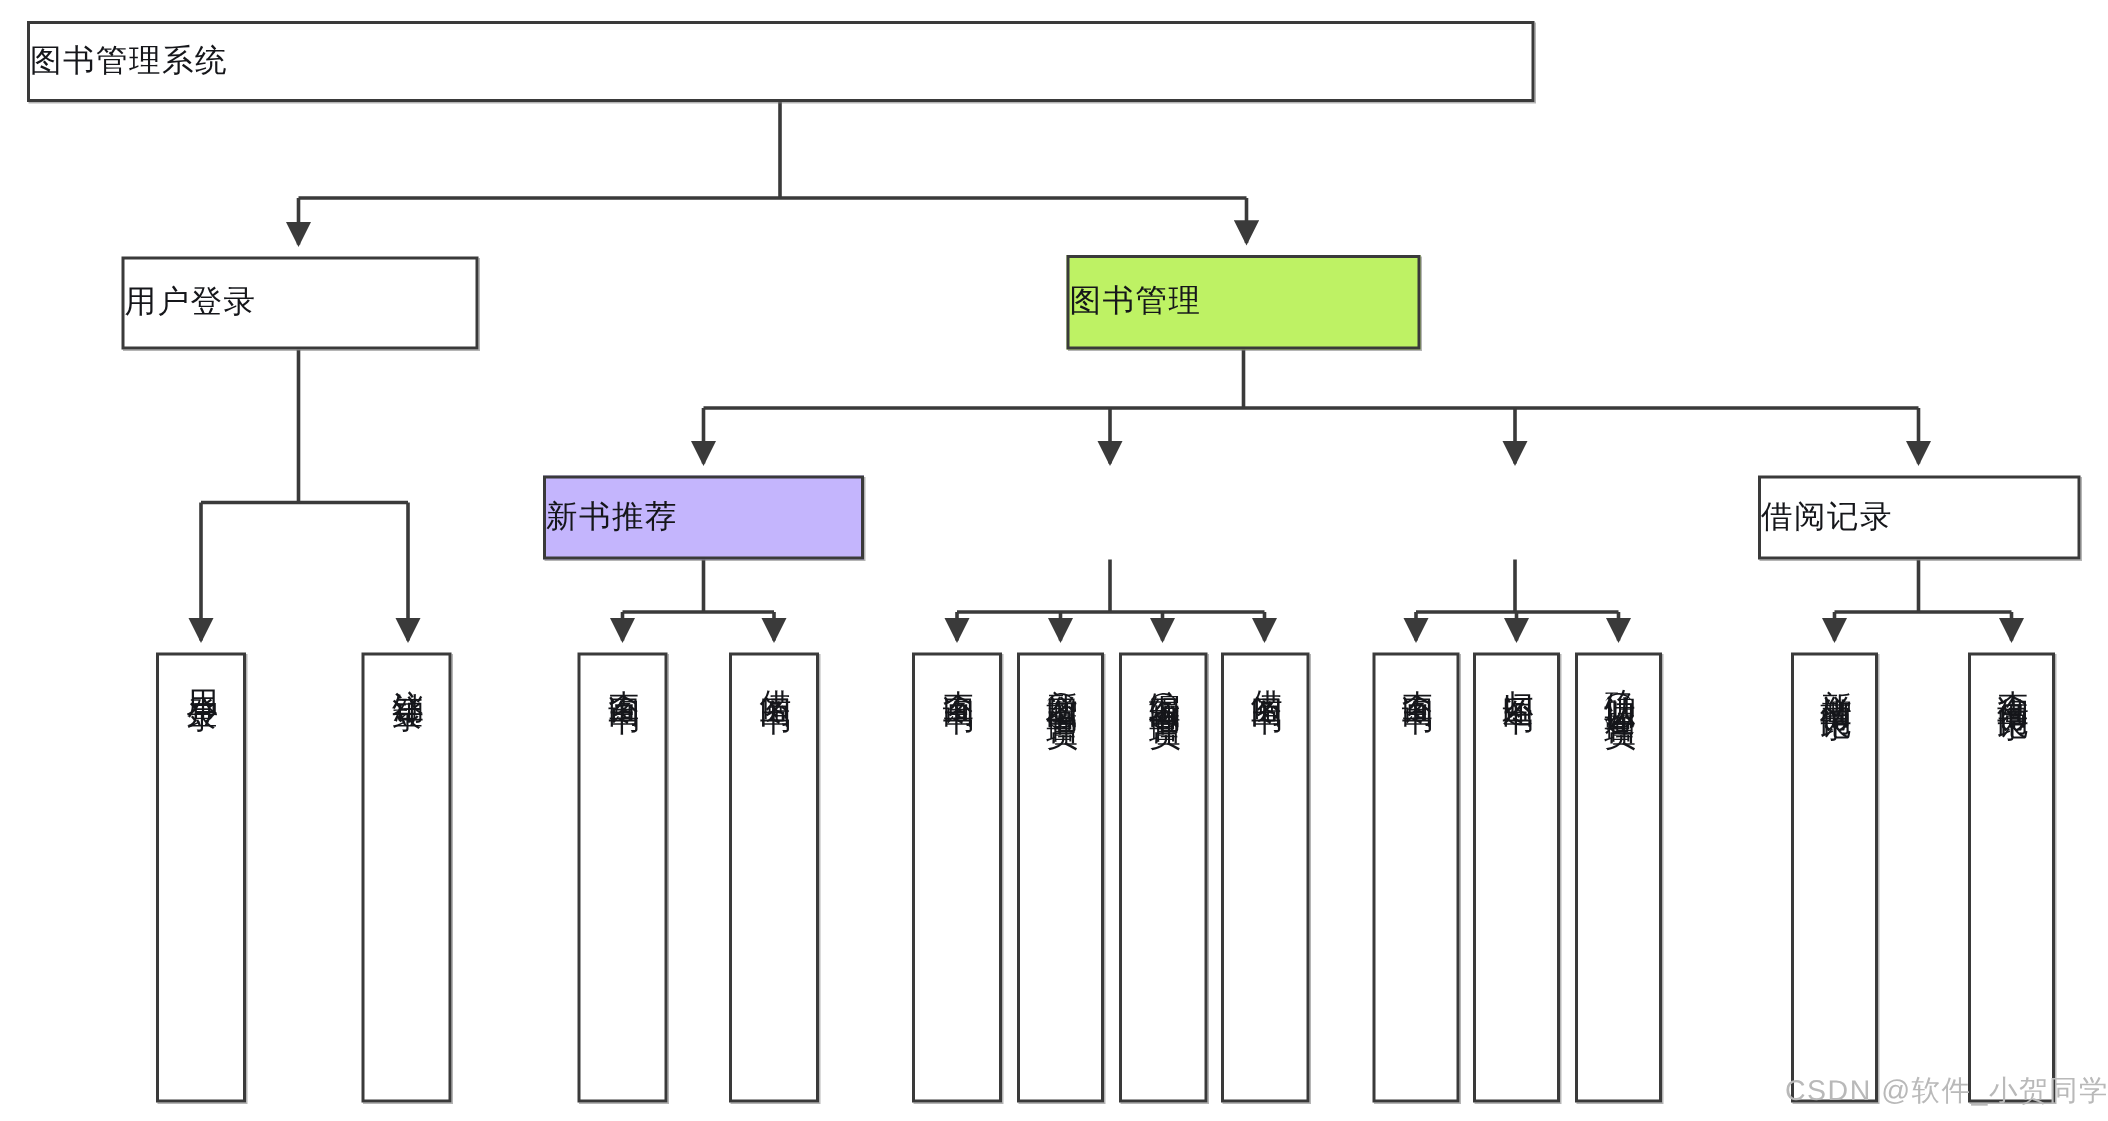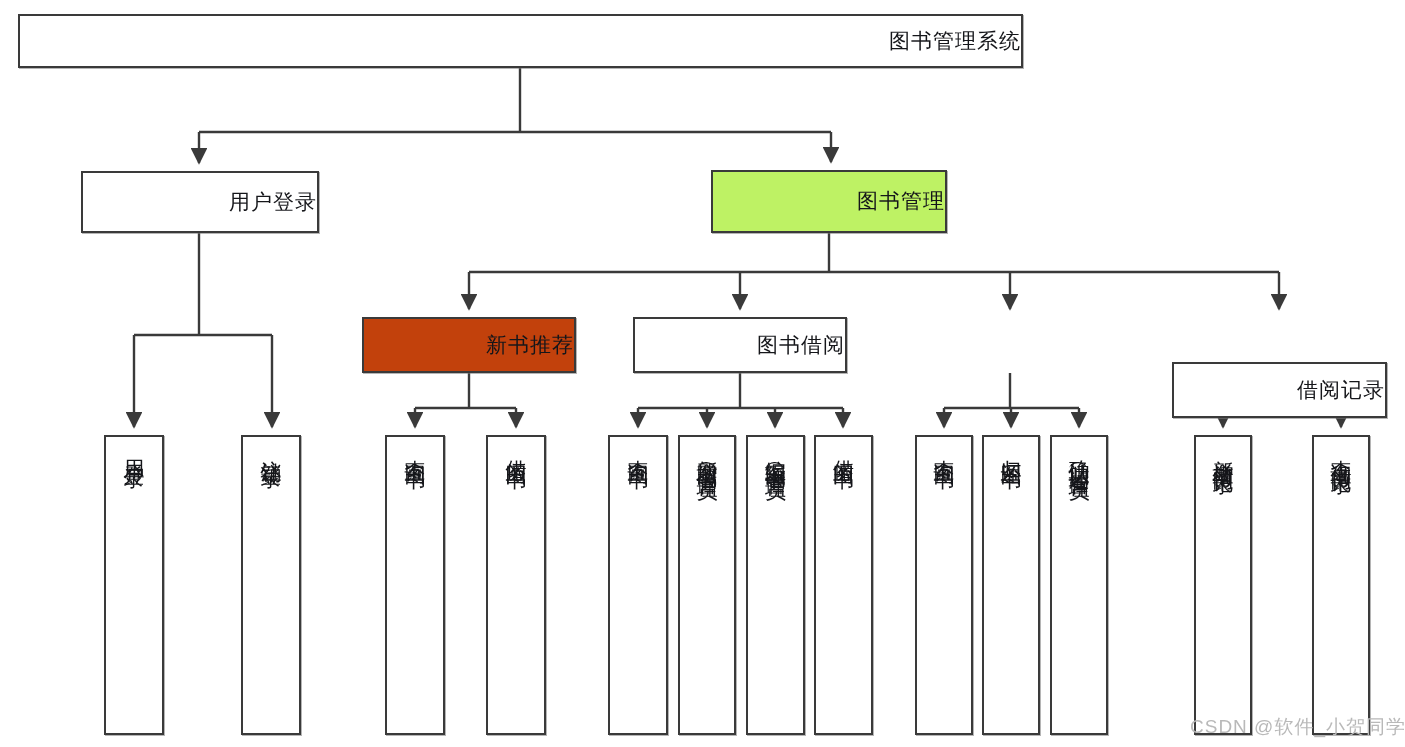--- a/index.html
+++ b/index.html
@@ -20,21 +20,21 @@
     width:1405px;height:747px;
     pointer-events:none;
   }
   .node{
     position:absolute;
     box-sizing:border-box;
     border:2px solid #3a3a3a;
     background:#ffffff;
     display:flex;
     align-items:center;
-    justify-content:flex-end;
+    justify-content:flex-start;
     box-shadow:1px 1px 0 rgba(120,120,120,0.55);
   }
   .node .label{
     font-size:21px;
     line-height:1.18;
     letter-spacing:1px;
     color:#15161a;
     white-space:nowrap;
     text-align:center;
   }
@@ -120,27 +120,24 @@
     <span class="label" style="color: rgb(21, 22, 26);">图书管理系统</span>
   </div>
 
   <div class="node" id="n-l1-0" style="left: 81px; top: 171px; width: 238px; height: 62px; border-color: rgb(58, 58, 58); background: rgb(255, 255, 255);">
     <span class="label" style="color: rgb(21, 22, 26);">用户登录</span>
   </div>
   <div class="node" id="n-l1-1" style="left: 711px; top: 170px; width: 236px; height: 63px; border-color: rgb(58, 58, 58); background: #bef264;">
     <span class="label" style="color: rgb(21, 22, 26);">图书管理</span>
   </div>
 
-  <div class="node" id="n-l2-0" style="left: 362px; top: 317px; width: 214px; height: 56px; border-color: rgb(58, 58, 58); background: #c2410c;">
+  <div class="node" id="n-l2-0" style="left: 362px; top: 317px; width: 214px; height: 56px; border-color: rgb(58, 58, 58); background: #c4b5fd;">
     <span class="label" style="color: rgb(21, 22, 26);">新书推荐</span>
   </div>
-  <div class="node" id="n-l2-1" style="left: 633px; top: 317px; width: 214px; height: 56px; border-color: rgb(58, 58, 58); background: rgb(255, 255, 255);">
-    <span class="label" style="color: rgb(21, 22, 26);">图书借阅</span>
-  </div>
-  <div class="node" id="n-l2-3" style="left: 1172px; top: 317px; width: 215px; height: 56px; border-color: rgb(58, 58, 58); background: rgb(255, 255, 255); margin-top: 45px;">
+  <div class="node" id="n-l2-3" style="left: 1172px; top: 317px; width: 215px; height: 56px; border-color: rgb(58, 58, 58); background: rgb(255, 255, 255);">
     <span class="label" style="color: rgb(21, 22, 26);">借阅记录</span>
   </div>
 
   <div class="node vert" id="n-leaf-0" style="left: 104px; top: 435px; width: 60px; height: 300px; border-color: rgb(58, 58, 58); background: rgb(255, 255, 255);">
     <span class="label" style="color: rgb(21, 22, 26);">用户登录</span>
   </div>
   <div class="node vert" id="n-leaf-1" style="left: 241px; top: 435px; width: 60px; height: 300px; border-color: rgb(58, 58, 58); background: rgb(255, 255, 255);">
     <span class="label" style="color: rgb(21, 22, 26);">注销登录</span>
   </div>
   <div class="node vert" id="n-leaf-2" style="left: 385px; top: 435px; width: 60px; height: 300px; border-color: rgb(58, 58, 58); background: rgb(255, 255, 255);">

